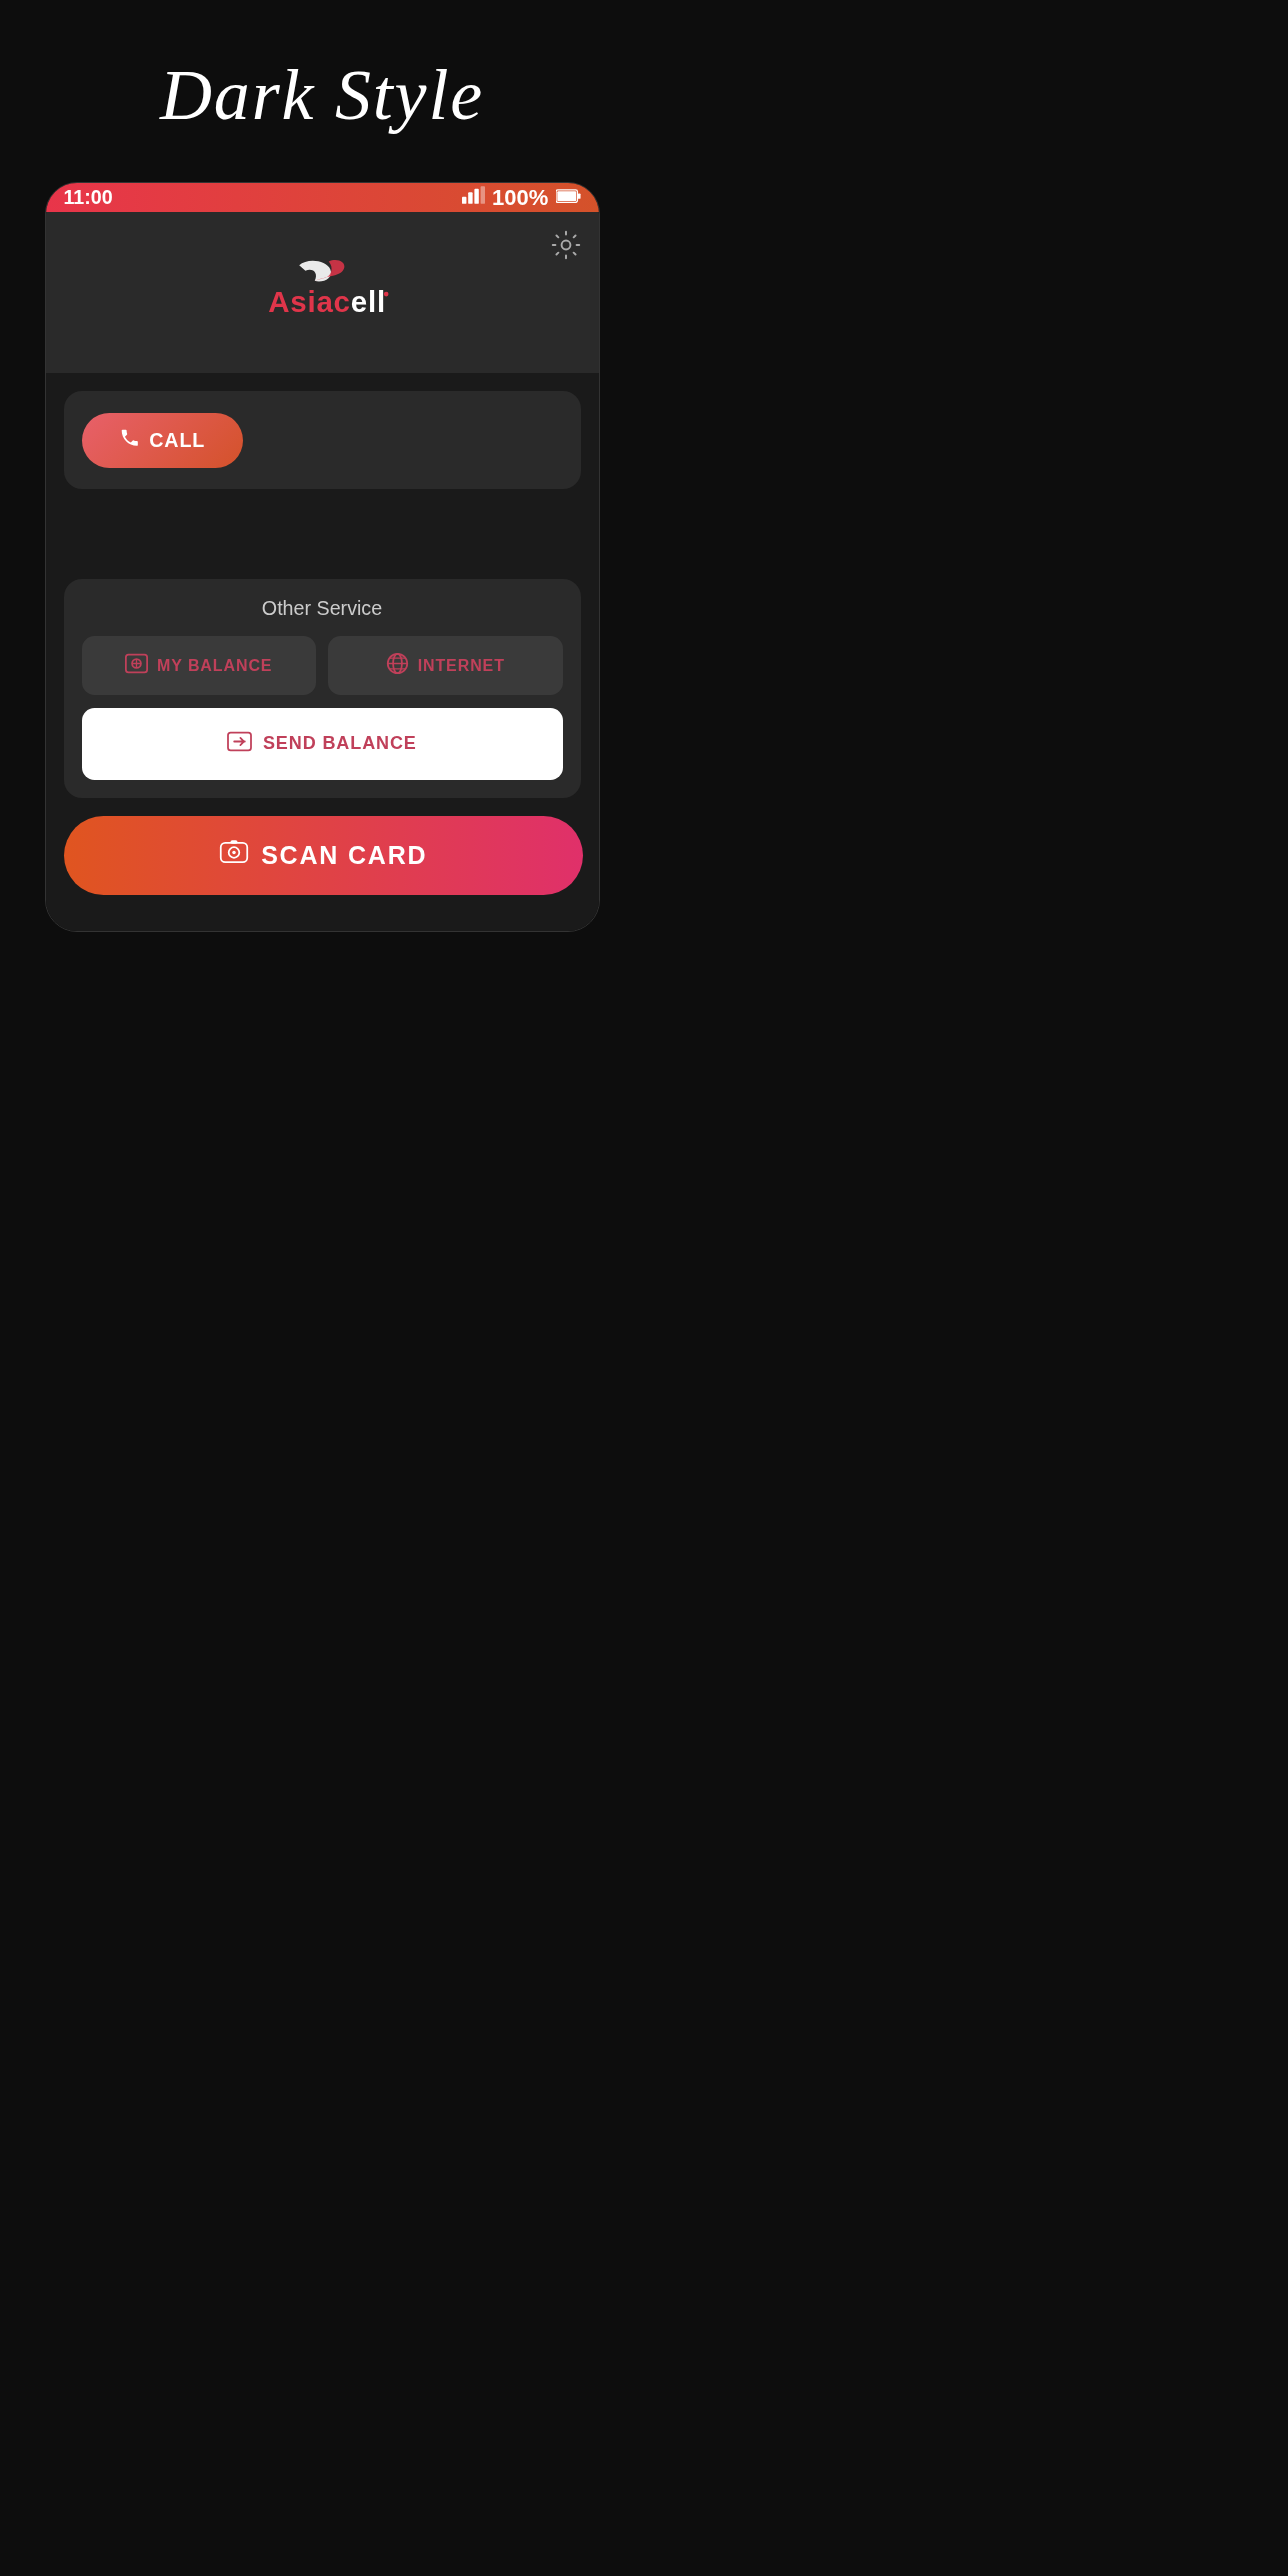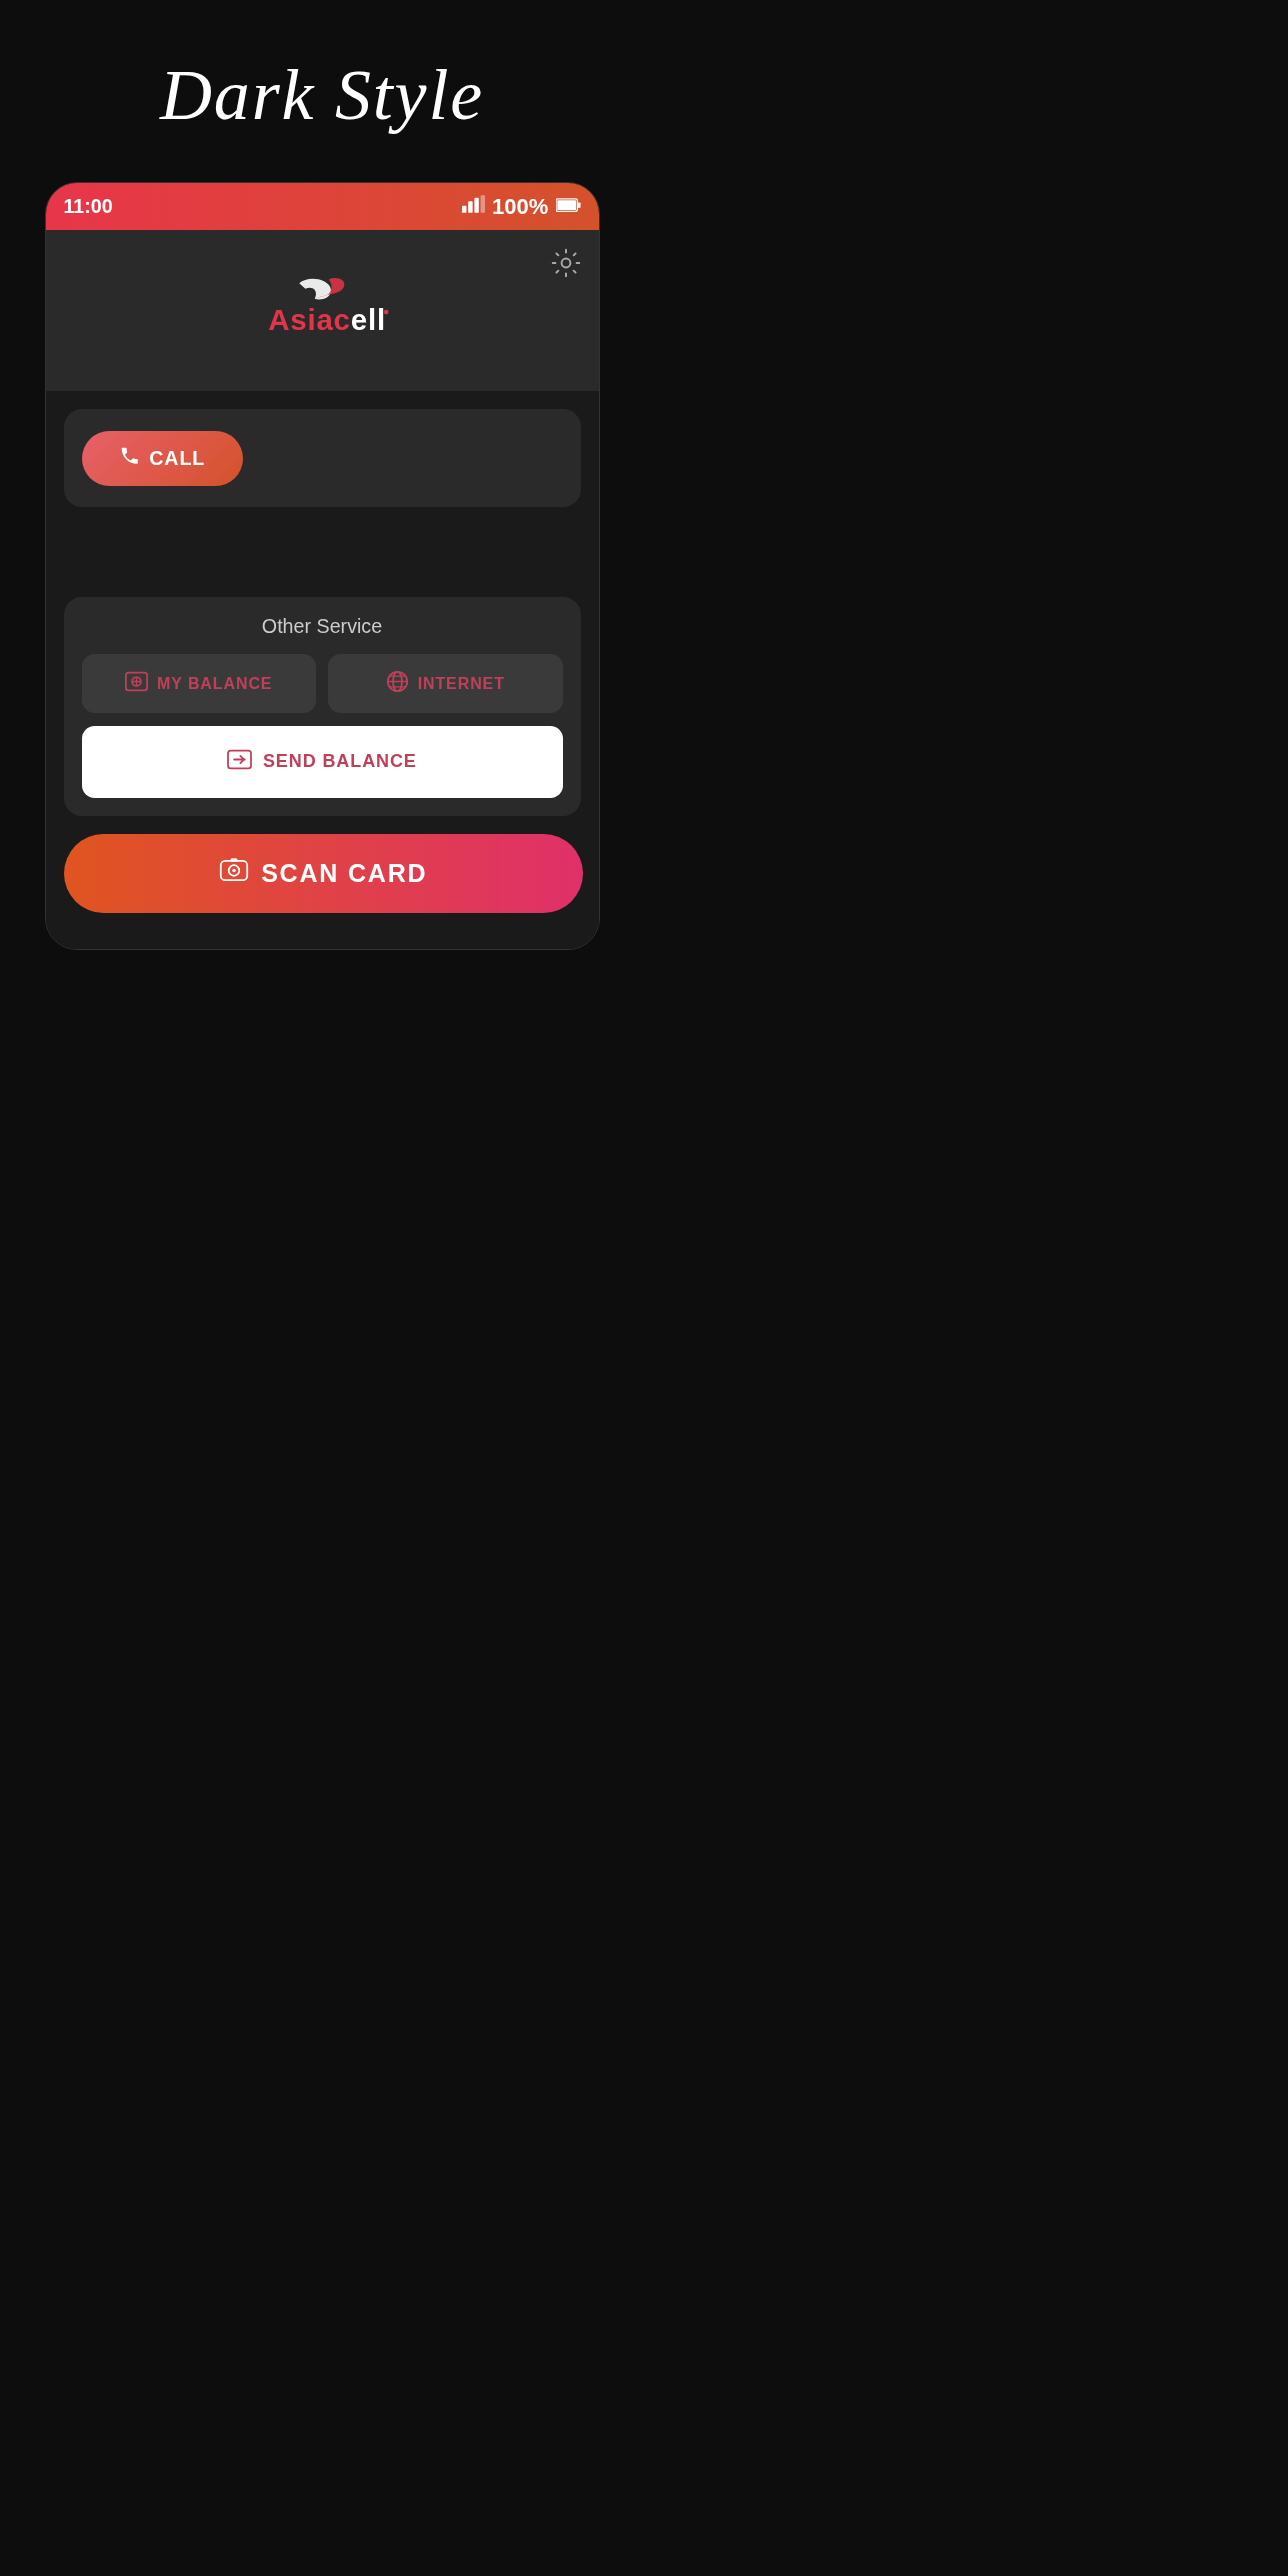--- a/index.html
+++ b/index.html
@@ -33,21 +33,21 @@
       border-radius: 32px;
       overflow: hidden;
       border: 1.8px solid #333;
       display: flex;
       flex-direction: column;
     }
 
     
     .status-bar {
       background: linear-gradient(to right, #e8354a, #d4522a);
-      height: 47px;
+      height: 29px;
       display: flex;
       align-items: center;
       justify-content: space-between;
       padding: 0 18px;
       flex-shrink: 0;
     }
 
     .status-time {
       color: #fff;
       font-size: 19.7px;

